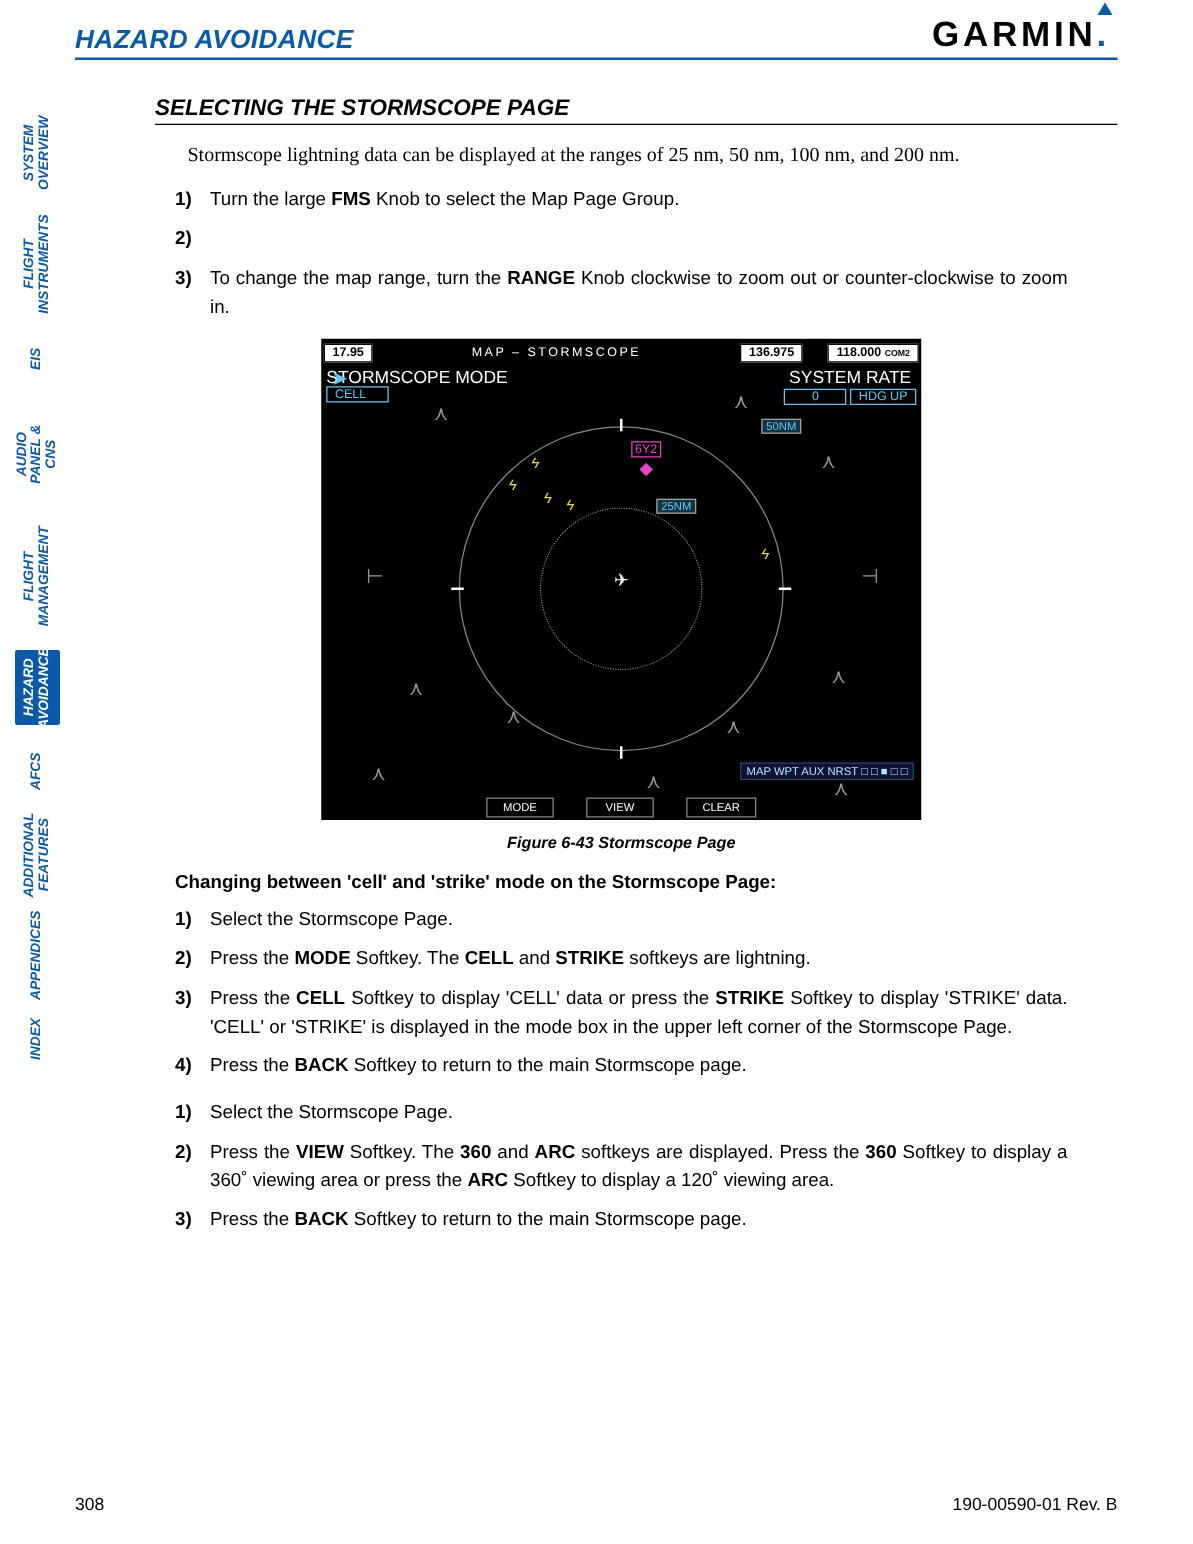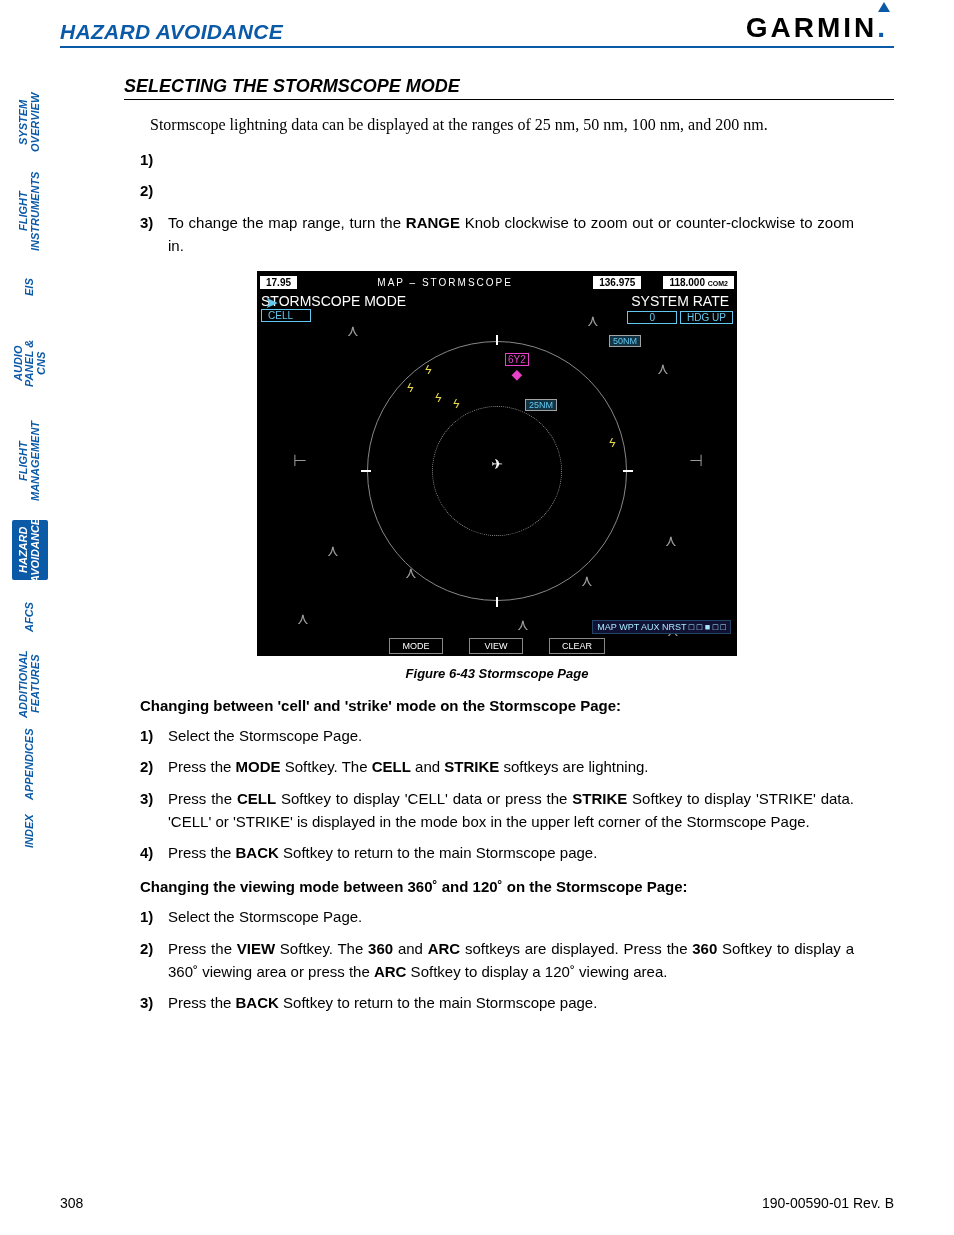--- a/index.html
+++ b/index.html
@@ -42,21 +42,21 @@
   .sc-box .val { border:1px solid #63c8ef; padding:0 6px; min-width:50px; display:inline-block; }
   .sc-circle { position:absolute; border:1px solid #888; border-radius:50%; }
   .ac { position:absolute; left:50%; top:50%; transform:translate(-50%,-50%); color:#fff; font-size:14px; }
   .bolt { position:absolute; color:#e8d84b; font-size:12px; font-style:italic; }
   .rng { position:absolute; background:#134; color:#63c8ef; font-size:9px; padding:0 3px; border:1px solid #a3a3a3; }
   .ob { position:absolute; color:#999; font-size:16px; font-family: "Times New Roman", serif; }
   .hdg { position:absolute; top:22px; left:8px; color:#63c8ef; font-size:16px; }
   .wpt { position:absolute; color:#e743c9; font-size:10px; text-align:center; }
   .sc-bot { position:absolute; bottom:2px; left:0; right:0; display:flex; justify-content:center; gap:26px; }
   .sc-soft { border:1px solid #888; color:#fff; font-size:9px; padding:2px 12px; min-width:54px; text-align:center; }
-  .sc-nav { position:absolute; bottom:22px; right:6px; color:#a8e8ff; background:#113; font-size:9px; padding:1px 4px; border:1px solid #246; }
+  .sc-nav { position:absolute; bottom:32px; right:6px; color:#a8e8ff; background:#113; font-size:9px; padding:1px 4px; border:1px solid #246; }
   .sc-tick { position:absolute; background:#fff; }
 
   
   .footer { position:absolute; bottom:24px; left:60px; right:60px; display:flex; justify-content:space-between; font-size:14px; }
   .footer .mid { font-weight:800; }
 </style>
 </head>
 <body>
 
 <div class="page">
@@ -72,26 +72,27 @@
       <div class="tab" data-h="2">AUDIO PANEL &amp; CNS</div>
       <div class="tab" data-h="2">FLIGHT MANAGEMENT</div>
       <div class="tab active" data-h="1">HAZARD AVOIDANCE</div>
       <div class="tab" data-h="s">AFCS</div>
       <div class="tab" data-h="1">ADDITIONAL FEATURES</div>
       <div class="tab" data-h="1">APPENDICES</div>
       <div class="tab" data-h="s">INDEX</div>
     </div>
 
   <div class="content">
-    <h2 class="section">SELECTING THE STORMSCOPE MODE</h2>
+    <h2 class="section">SELECTING THE STORMSCOPE PAGE</h2>
     <p class="intro">Stormscope lightning data can be displayed at the ranges of 25 nm, 50 nm, 100 nm, and 200 nm.</p>
 
     <ol class="proc" id="proc1">
         <li>
           <span class="num">1)</span>
+          <span>Turn the large <span class="b">FMS</span> Knob to select the Map Page Group.</span>
         </li>
         <li>
           <span class="num">2)</span>
         </li>
         <li>
           <span class="num">3)</span>
           <span>To change the map range, turn the <span class="b">RANGE</span> Knob clockwise to zoom out or counter-clockwise to zoom in.</span>
         </li>
       </ol>
 
@@ -172,21 +173,20 @@
       <li>
           <span class="num">3)</span>
           <span><span>Press the </span><span class="b">CELL</span><span> Softkey to display 'CELL' data or press the </span><span class="b">STRIKE</span><span> Softkey to display 'STRIKE' data.  'CELL' or 'STRIKE' is displayed in the mode box in the upper left corner of the Stormscope Page.</span></span>
         </li>
       <li>
           <span class="num">4)</span>
           <span><span>Press the </span><span class="b">BACK</span><span> Softkey to return to the main Stormscope page.</span></span>
         </li>
     </ol>
 
-    <div class="proc-title">Changing the viewing mode between 360˚ and 120˚ on the Stormscope Page:</div>
     <ol class="proc">
       <li>
           <span class="num">1)</span>
           <span>Select the Stormscope Page.</span>
         </li>
       <li>
           <span class="num">2)</span>
           <span><span>Press the </span><span class="b">VIEW</span><span> Softkey.  The </span><span class="b">360</span><span> and </span><span class="b">ARC</span><span> softkeys are displayed.  Press the </span><span class="b">360</span><span> Softkey to display a 360˚ viewing area or press the </span><span class="b">ARC</span><span> Softkey to display a 120˚ viewing area.</span></span>
         </li>
       <li>

